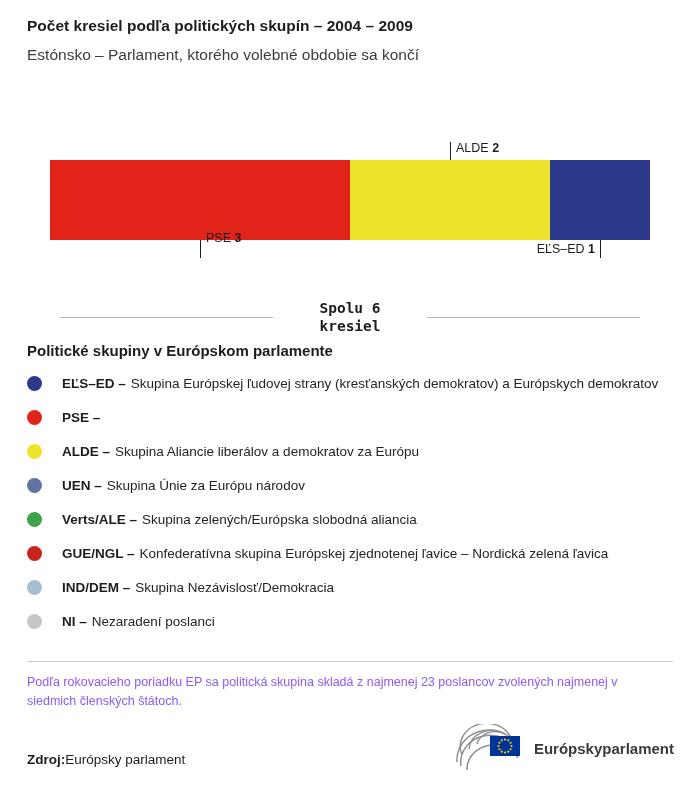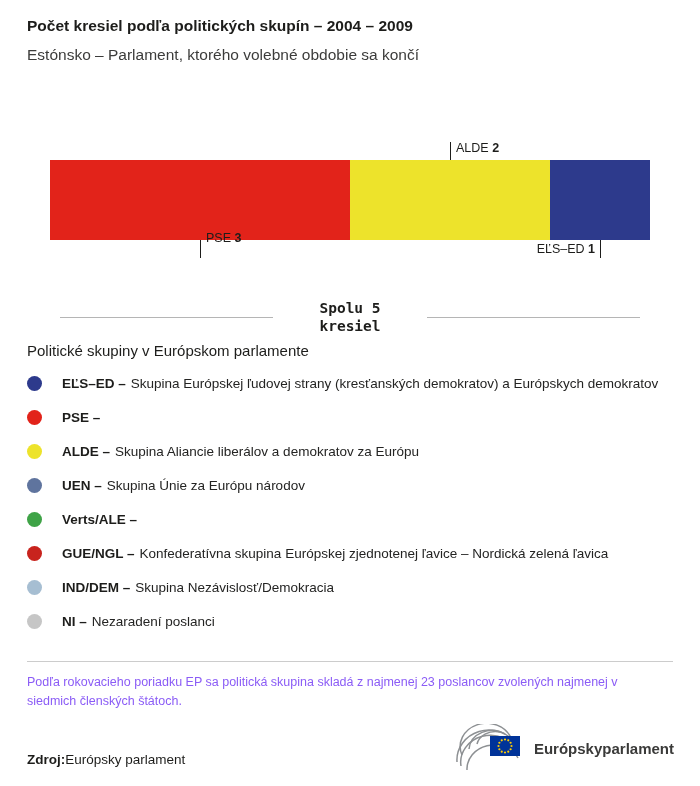--- a/index.html
+++ b/index.html
@@ -27,21 +27,21 @@
   .bar-label b { font-weight:bold; }
 
   .total-row { position:absolute; left:60px; width:580px; top:299px; display:flex; align-items:center; }
   .total-rule { flex:1; height:1px; background:#b5b5b5; }
   .total-text {
     padding:0 46px; text-align:center;
     font-family:"DejaVu Sans Mono", monospace;
     font-weight:bold; font-size:14.5px; line-height:18px; color:#1d1d1b;
   }
 
-  .legend-title { position:absolute; left:27px; top:342px; font-size:15px; font-weight:normal; color:#1d1d1b; }
+  .legend-title { position:absolute; left:27px; top:342px; font-size:15px; font-weight:bold; color:#1d1d1b; }
   .legend { position:absolute; left:27px; top:366px; width:650px; }
   .legend-item { display:flex; align-items:center; height:34px; font-size:13.5px; color:#1d1d1b; }
   .dot { width:15px; height:15px; border-radius:50%; margin-right:13px; flex:none; }
   .legend-item .abbr { font-weight:bold; margin-right:5px; white-space:nowrap;padding-left:7px; }
   .legend-item .desc { font-weight:normal; color:#242423; }
 
   .footnote-rule { position:absolute; left:27px; top:661px; width:646px; height:1px; background:#cccccc; }
   .footnote { position:absolute; left:27px; top:673px; width:632px; font-size:12.5px; line-height:19px; color:#8b5cf6; }
 
   .source { position:absolute; left:27px; top:752px; font-size:13.5px; color:#1d1d1b; }
@@ -69,21 +69,21 @@
       <div class="tick above" style="left: 66.6667%;"></div>
       <div class="bar-label above" style="left: calc(66.6667% + 6px);"><span>ALDE </span><b>2</b></div>
       <div class="tick below" style="left: 91.6667%;"></div>
       <div class="bar-label below text-left" style="right: calc(8.33333% + 5px);"><span>EĽS–ED </span><b>1</b></div>
     </div>
 </div>
 
 <div class="total-row">
   <div class="total-rule"></div>
   <div class="total-text">
-    <div>Spolu 5</div>
+    <div>Spolu 6</div>
     <div>kresiel</div>
   </div>
   <div class="total-rule"></div>
 </div>
 
 <h3 class="legend-title">Politické skupiny v Európskom parlamente</h3>
 <div class="legend" id="legend">
     <div class="legend-item">
       <span class="dot" style="background: rgb(45, 58, 140);"></span>
       <span class="abbr">EĽS–ED –</span>
@@ -99,20 +99,21 @@
       <span class="desc">Skupina Aliancie liberálov a demokratov za Európu</span>
     </div>
     <div class="legend-item">
       <span class="dot" style="background: rgb(95, 116, 158);"></span>
       <span class="abbr">UEN –</span>
       <span class="desc">Skupina Únie za Európu národov</span>
     </div>
     <div class="legend-item">
       <span class="dot" style="background: rgb(63, 163, 71);"></span>
       <span class="abbr">Verts/ALE –</span>
+      <span class="desc">Skupina zelených/Európska slobodná aliancia</span>
     </div>
     <div class="legend-item">
       <span class="dot" style="background: rgb(200, 35, 29);"></span>
       <span class="abbr">GUE/NGL –</span>
       <span class="desc">Konfederatívna skupina Európskej zjednotenej ľavice – Nordická zelená ľavica</span>
     </div>
     <div class="legend-item">
       <span class="dot" style="background: rgb(166, 190, 210);"></span>
       <span class="abbr">IND/DEM –</span>
       <span class="desc">Skupina Nezávislosť/Demokracia</span>

